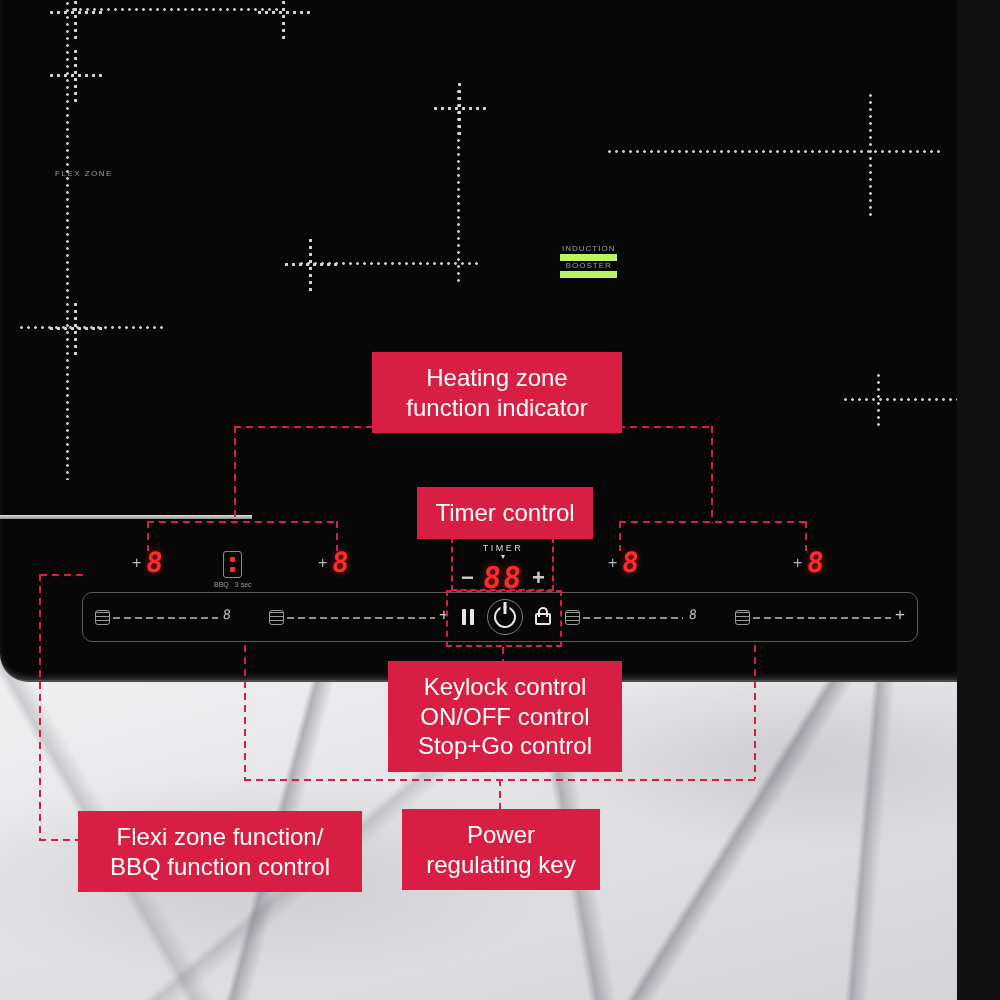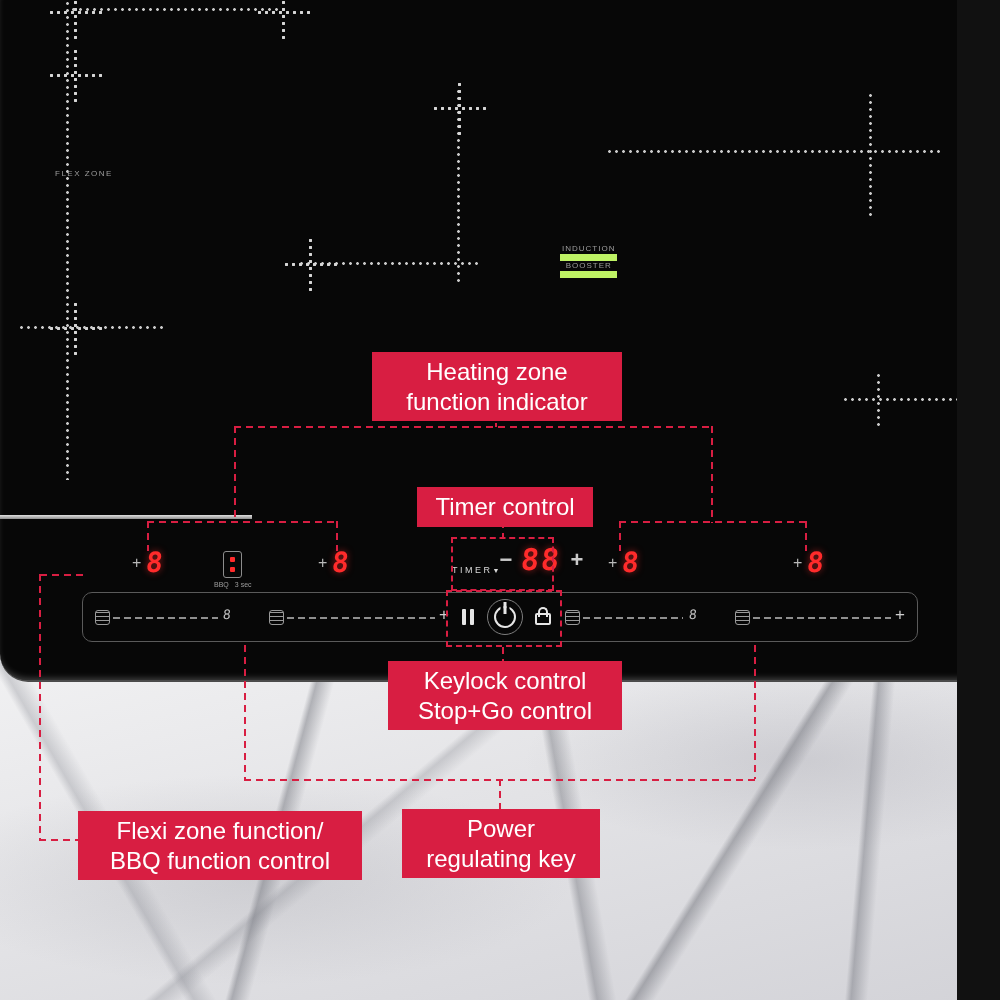--- a/index.html
+++ b/index.html
@@ -51,21 +51,21 @@
          font-size:28px;line-height:1;transform:skewX(-6deg);
          text-shadow:0 0 7px rgba(255,43,43,.55);}
   .t-dig{font-size:30px;letter-spacing:2px;}
 
   .bbq{position:absolute;z-index:15;display:flex;flex-direction:column;align-items:center;}
   .bbq-box{width:17px;height:25px;border:1px solid #8c8c8c;border-radius:3px;
            display:flex;flex-direction:column;justify-content:space-evenly;align-items:center;}
   .bbq-box i{display:block;width:5px;height:5px;background:#ff2b2b;border-radius:1px;}
   .bbq-text{margin-top:3px;display:flex;gap:6px;color:#9d9d9d;font-size:7px;white-space:nowrap;}
 
-  .timer-ctl{position:absolute;z-index:15;display:flex;flex-direction:row;align-items:flex-end;}
+  .timer-ctl{position:absolute;z-index:15;display:flex;flex-direction:column;align-items:center;}
   .timer-word{color:#d9d9d9;font-size:9px;letter-spacing:2.5px;}
   .timer-arrow{color:#d9d9d9;font-size:7px;line-height:1.1;}
   .timer-row{display:flex;align-items:center;gap:9px;margin-top:2px;}
   .t-sign{color:#c9c9c9;font-size:22px;line-height:1;font-weight:bold;}
 
   
   .panel{position:absolute;left:82px;top:592px;width:836px;height:50px;
          border:1px solid #5a5a5a;border-radius:10px;z-index:10;box-sizing:border-box;}
   .func-icon{position:absolute;width:13px;height:13px;border:1px solid #9a9a9a;border-radius:3px;
          background:repeating-linear-gradient(0deg,transparent 0 3px,#9a9a9a 3px 4px);}
@@ -87,21 +87,21 @@
 
   
   .dash-h{position:absolute;height:2px;z-index:20;
          background:repeating-linear-gradient(90deg,#d81e42 0 7px,transparent 7px 12px);}
   .dash-v{position:absolute;width:2px;z-index:20;
          background:repeating-linear-gradient(180deg,#d81e42 0 7px,transparent 7px 12px);}
   .dash-box{position:absolute;border:2px dashed #d81e42;z-index:20;box-sizing:border-box;}
 
   
   .tag{position:absolute;background:#d81e42;color:#ffffff;text-align:center;
-       font-size:24px;line-height:1.23;padding:5px 10px;box-sizing:border-box;z-index:30;}
+       font-size:24px;line-height:1.23;padding:11px 10px;box-sizing:border-box;z-index:30;}
 </style>
 </head>
 <body>
 
 <div class="scene">
 
   <div class="marble"></div>
 
   <div class="cooktop">
 
@@ -228,20 +228,21 @@
     <div>Heating zone</div>
     <div>function indicator</div>
   </div>
 
   <div class="tag" style="left:417px;top:487px;width:176px;">
     <div>Timer control</div>
   </div>
 
   <div class="tag" style="left:388px;top:661px;width:234px;">
     <div>Keylock control</div>
+    <div>ON/OFF control</div>
     <div>Stop+Go control</div>
   </div>
 
   <div class="tag" style="left:78px;top:811px;width:284px;">
     <div>Flexi zone function/</div>
     <div>BBQ function control</div>
   </div>
 
   <div class="tag" style="left:402px;top:809px;width:198px;">
     <div>Power</div>

